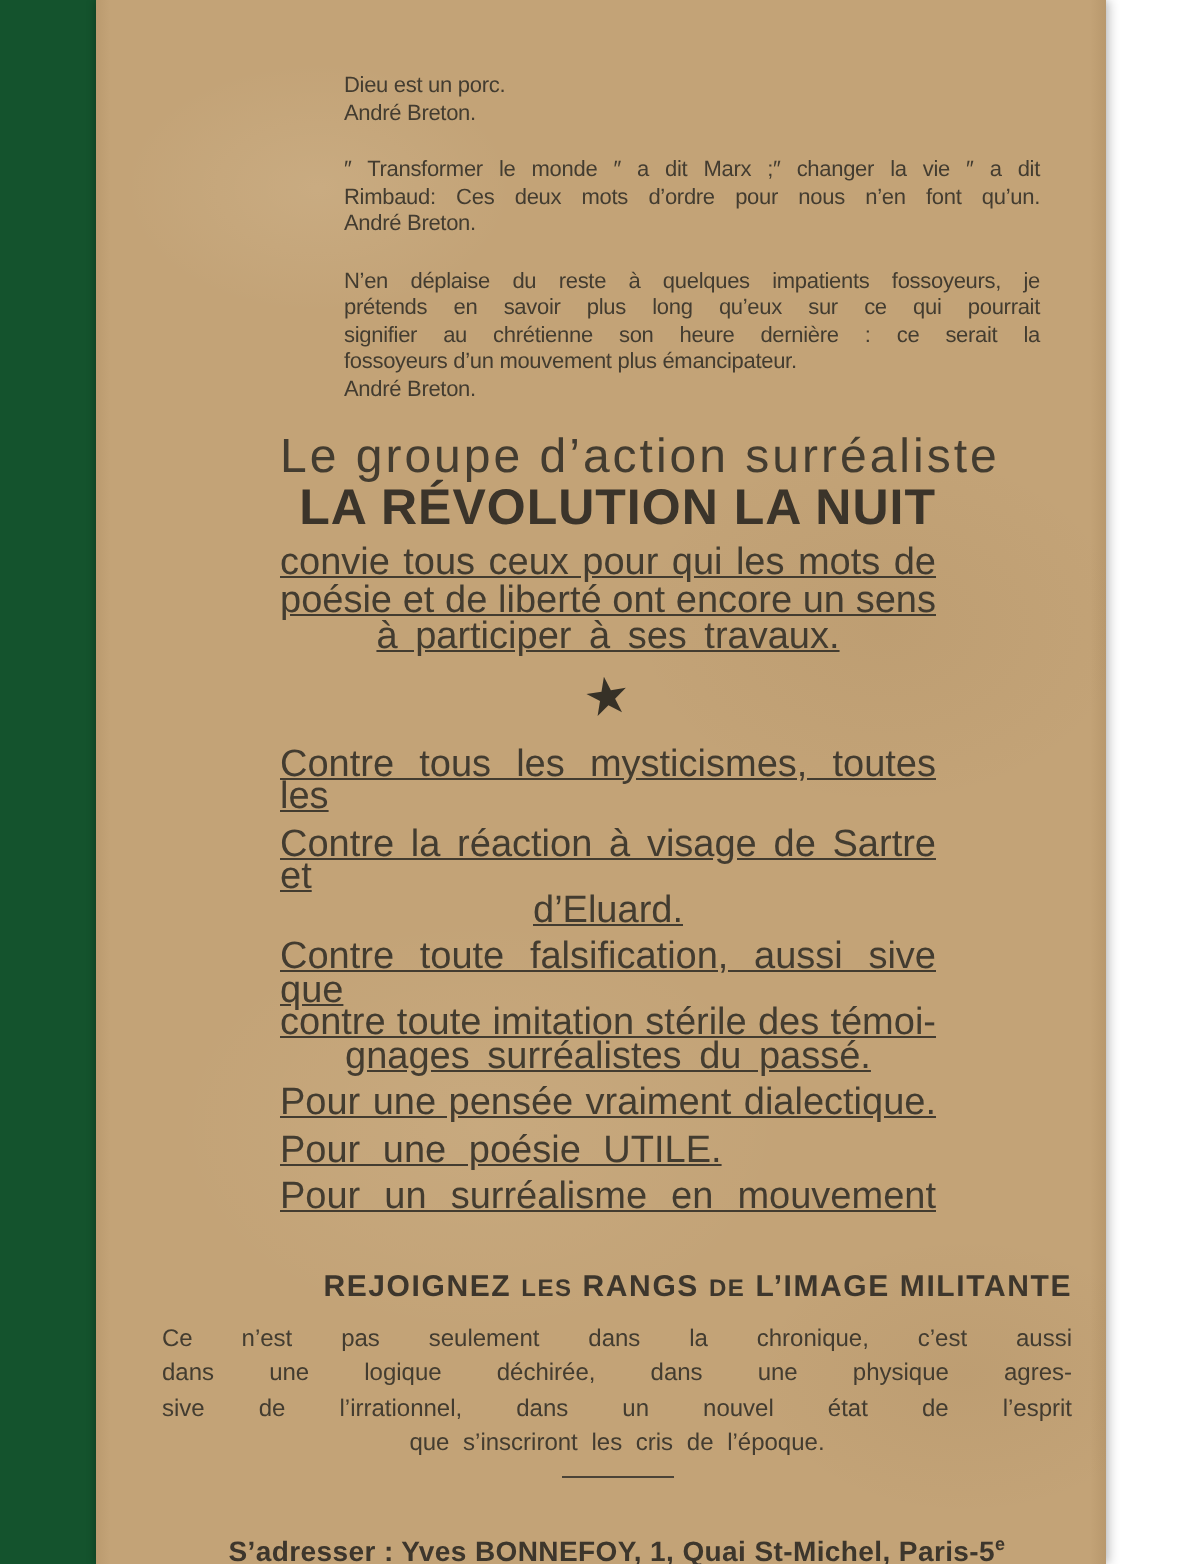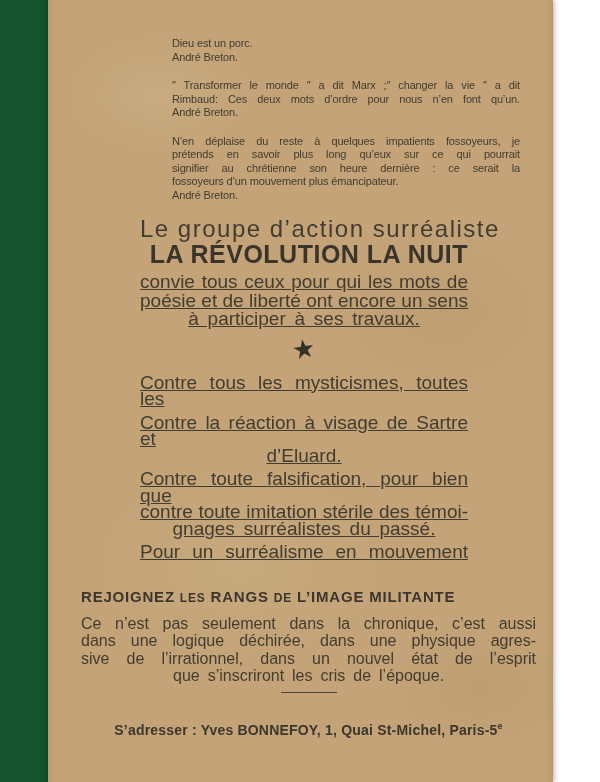--- a/index.html
+++ b/index.html
@@ -63,27 +63,27 @@
     font-family: "DejaVu Sans", sans-serif;
   }
 
   .items { margin-top: 1px; }
   .item { margin-top: 7px; }
   .item .iline { line-height: 16.5px; }
 
   
   .bottom { margin-left: 33px; width: 455px; }
   .rally {
-    margin-top: 27px; text-align: left; font-weight: bold;
+    margin-top: 27px; text-align: right; font-weight: bold;
     font-size: 15px; line-height: 18px; letter-spacing: 0.8px;
     white-space: nowrap; color: #3d362c;
   }
   .rally .small { font-size: 12px; }
   .closing { margin-top: 8px; }
-  .cline { font-size: 16px; line-height: 17.5px; }
+  .cline { font-size: 12px; line-height: 17.5px; }
   .divider {
     width: 56px; height: 0; border-top: 1.6px solid #4a4337;
     margin: 7px auto 0 auto;
   }
   .address {
     margin-top: 28px; text-align: center; font-weight: bold;
     font-size: 14px; letter-spacing: 0.2px; white-space: nowrap;
     color: #3d362c;
   }
   .address sup { font-size: 9px; }
@@ -127,23 +127,29 @@
 
       <div class="items">
         <div class="item">
           <p class="iline just">Contre tous les mysticismes, toutes les</p>
         </div>
         <div class="item">
           <p class="iline just">Contre la réaction à visage de Sartre et</p>
           <p class="iline ctr ws3">d’Eluard.</p>
         </div>
         <div class="item">
-          <p class="iline just">Contre toute falsification, pour bien que</p>
+          <p class="iline just">Contre toute falsification, aussi sive que</p>
           <p class="iline just">contre toute imitation stérile des témoi-</p>
           <p class="iline ctr ws3">gnages surréalistes du passé.</p>
+        </div>
+        <div class="item">
+          <p class="iline just">Pour une pensée vraiment dialectique.</p>
+        </div>
+        <div class="item">
+          <p class="iline wswide">Pour une poésie UTILE.</p>
         </div>
         <div class="item">
           <p class="iline just">Pour un surréalisme en mouvement</p>
         </div>
       </div>
     </section>
 
     <section class="bottom">
       <p class="rally"><span>REJOIGNEZ</span> <span class="small">LES</span> <span>RANGS</span> <span class="small">DE</span> <span>L’IMAGE MILITANTE</span></p>
 

